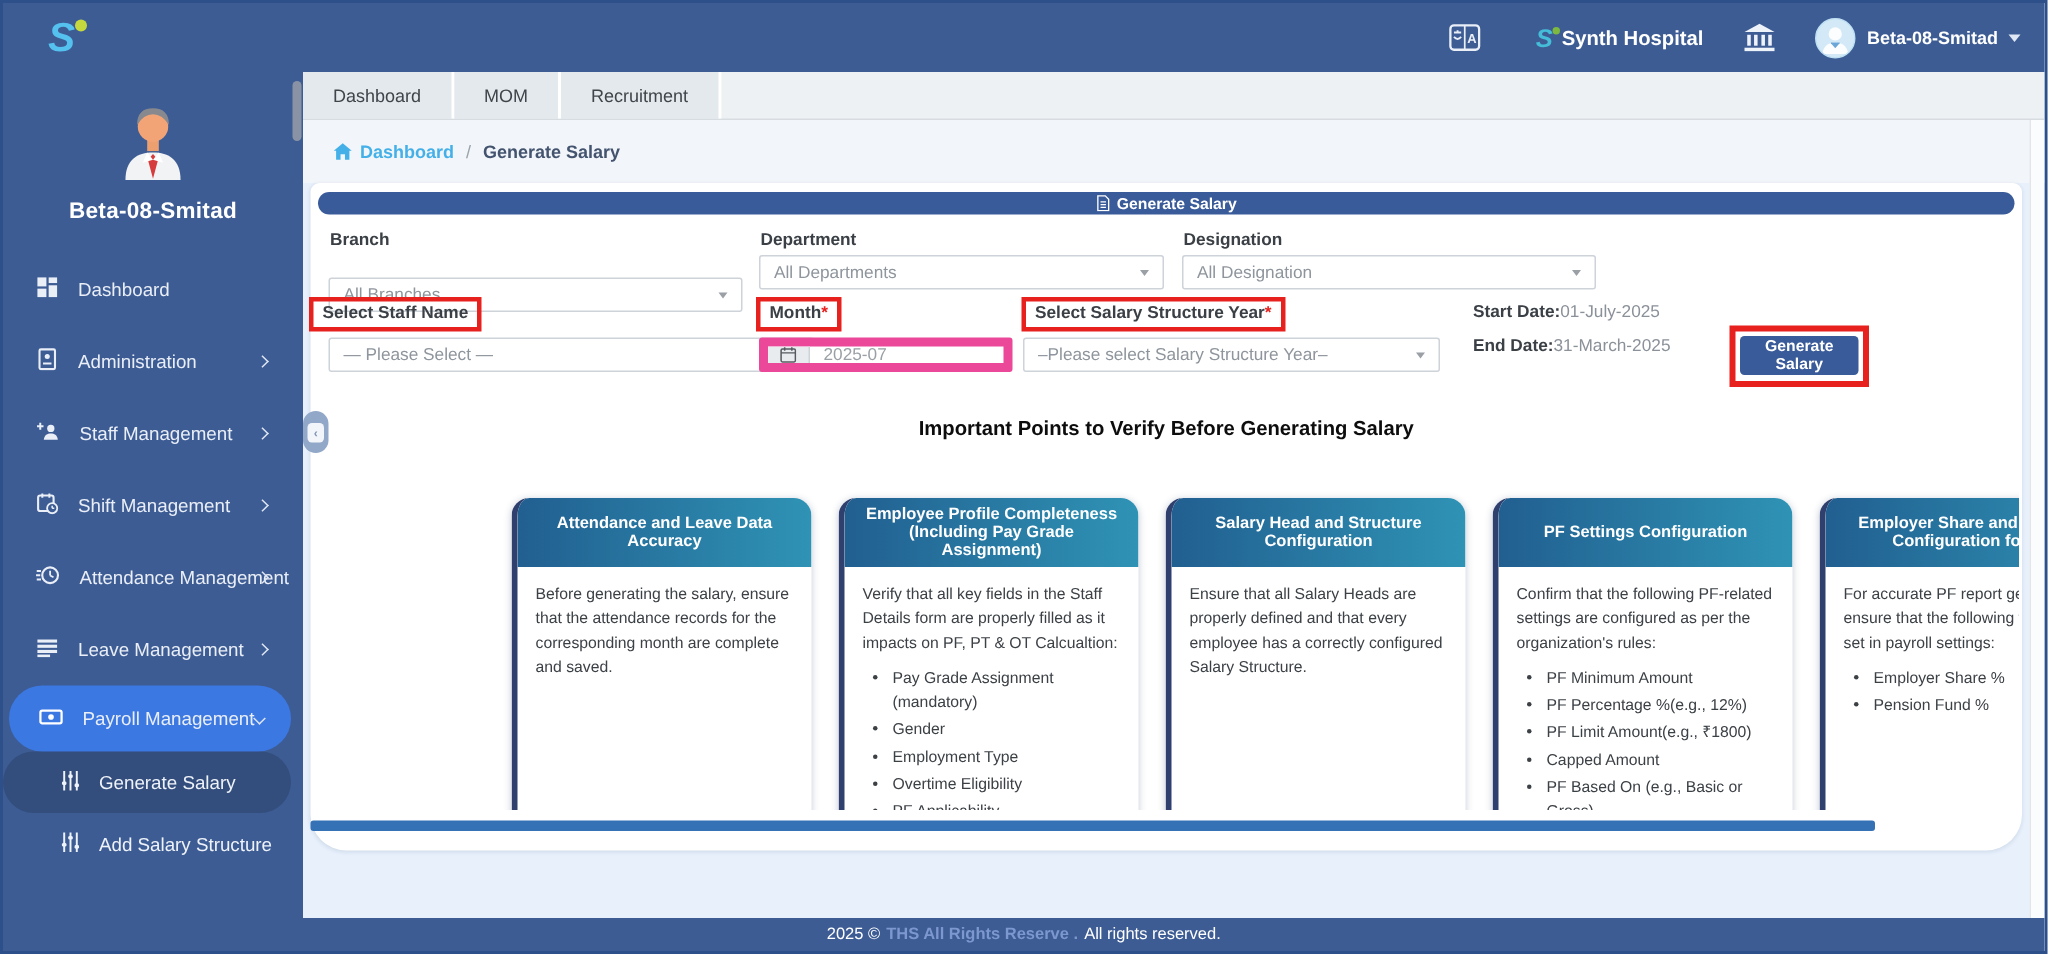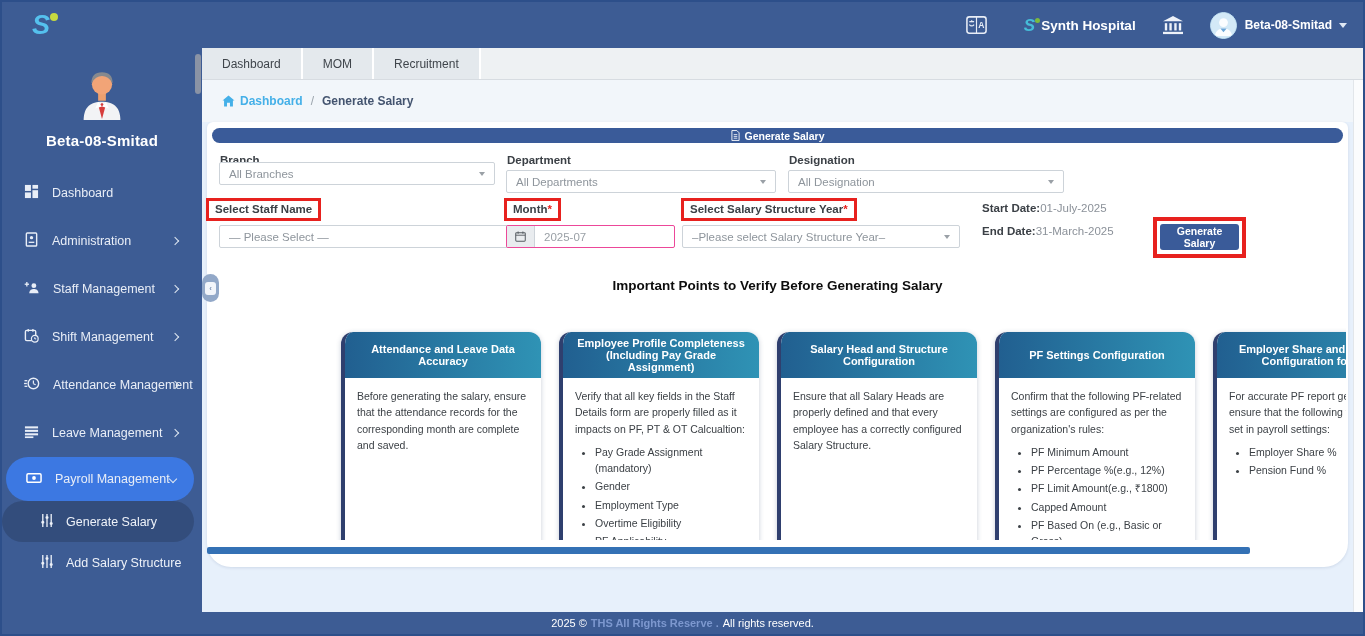--- a/index.html
+++ b/index.html
@@ -50,21 +50,21 @@
   .bc-cur { color:#44546f; font-weight:bold; }
   
   .panel { position:absolute; left:5px; top:74px; width:1141px; height:445px; background:#fff; border-radius:6px 6px 24px 24px; box-shadow:0 1px 3px rgba(30,60,110,.12); }
   .gen-bar { position:absolute; top:6px; left:5px; right:5px; height:15px; background:#3a5b99; border-radius:8px; color:#fff; font-size:10.5px; font-weight:bold; display:flex; align-items:center; justify-content:center; }
   .gen-bar svg { margin-right:5px; }
   .f-label { position:absolute; font-size:11.5px; font-weight:bold; color:#3b4046; }
   .red-box { position:absolute; border:3px solid #e7211e; padding:2px 6px 3px; font-size:11.5px; font-weight:bold; color:#3b4046; background:transparent; }
   .req { color:#e7211e; font-weight:bold; }
   .sel { position:absolute; height:23px; border:1px solid #cdd3d9; background:#fff; border-radius:2px; display:flex; align-items:center; padding:0 9px; font-size:11.5px; color:#8e959c; cursor:pointer; }
   .sel::after { content:""; position:absolute; right:9px; top:9px; width:0; height:0; border-left:3.5px solid transparent; border-right:3.5px solid transparent; border-top:4.5px solid #9aa0a6; }
-  .month-group { position:absolute; height:23px; display:flex; border:1px solid #ec4899; border-radius:2px; overflow:hidden; background:#fff;}
+  .month-group { position:absolute; height:23px; display:flex; border:6px solid #ec4899; border-radius:2px; overflow:hidden; background:#fff;}
   .month-ico { width:28px; background:#e9ecef; border-right:1px solid #cdd3d9; display:flex; align-items:center; justify-content:center; }
   .month-val { flex:1; display:flex; align-items:center; padding-left:9px; font-size:11.5px; color:#9aa0a6; }
   .date-line { position:absolute; font-size:11.5px; color:#8b9199; }
   .date-line b { color:#3b4046; }
   .btn-frame { position:absolute; border:4px solid #e7211e; padding:3px; background:#fff; }
   .gen-btn { width:79px; height:26px; background:#3a5b99; color:#fff; border:none; border-radius:3px; font-size:10.5px; font-weight:bold; font-family:"Liberation Sans",sans-serif; cursor:pointer; }
   .collapse-btn { position:absolute; left:0; top:226px; width:17px; height:28px; background:#92a8c8; border-radius:9px; z-index:6; display:flex; align-items:center; justify-content:center; cursor:pointer; }
   .collapse-btn .sq { width:11px; height:13px; background:#f2f5fa; border-radius:3px; color:#7e93b4; font-size:8px; font-weight:bold; display:flex; align-items:center; justify-content:center; }
   .imp-head { position:absolute; top:156px; left:0; right:0; text-align:center; font-size:13.5px; font-weight:bold; color:#0d0d0d; }
   
@@ -265,21 +265,21 @@
           <line x1="3" y1="7" x2="7" y2="7" stroke="#fff" stroke-width="0.9"></line>
           <line x1="3" y1="9" x2="7" y2="9" stroke="#fff" stroke-width="0.9"></line>
         </svg>
       <span>Generate Salary</span>
     </div>
 
     <div class="f-label" style="left:13px; top:32px;">Branch</div>
     <div class="f-label" style="left:300px; top:32px;">Department</div>
     <div class="f-label" style="left:582px; top:32px;">Designation</div>
 
-    <div class="sel" style="left:12px; top:40px; width:276px;">
+    <div class="sel" style="left:12px; top:63px; width:276px;">
         <span>All Branches</span>
       </div>
     <div class="sel" style="left:299px; top:48px; width:270px;">
         <span>All Departments</span>
       </div>
     <div class="sel" style="left:581px; top:48px; width:276px;">
         <span>All Designation</span>
       </div>
 
     <div class="red-box" style="left:-1px; top:76px;"><span>Select Staff Name</span></div>

